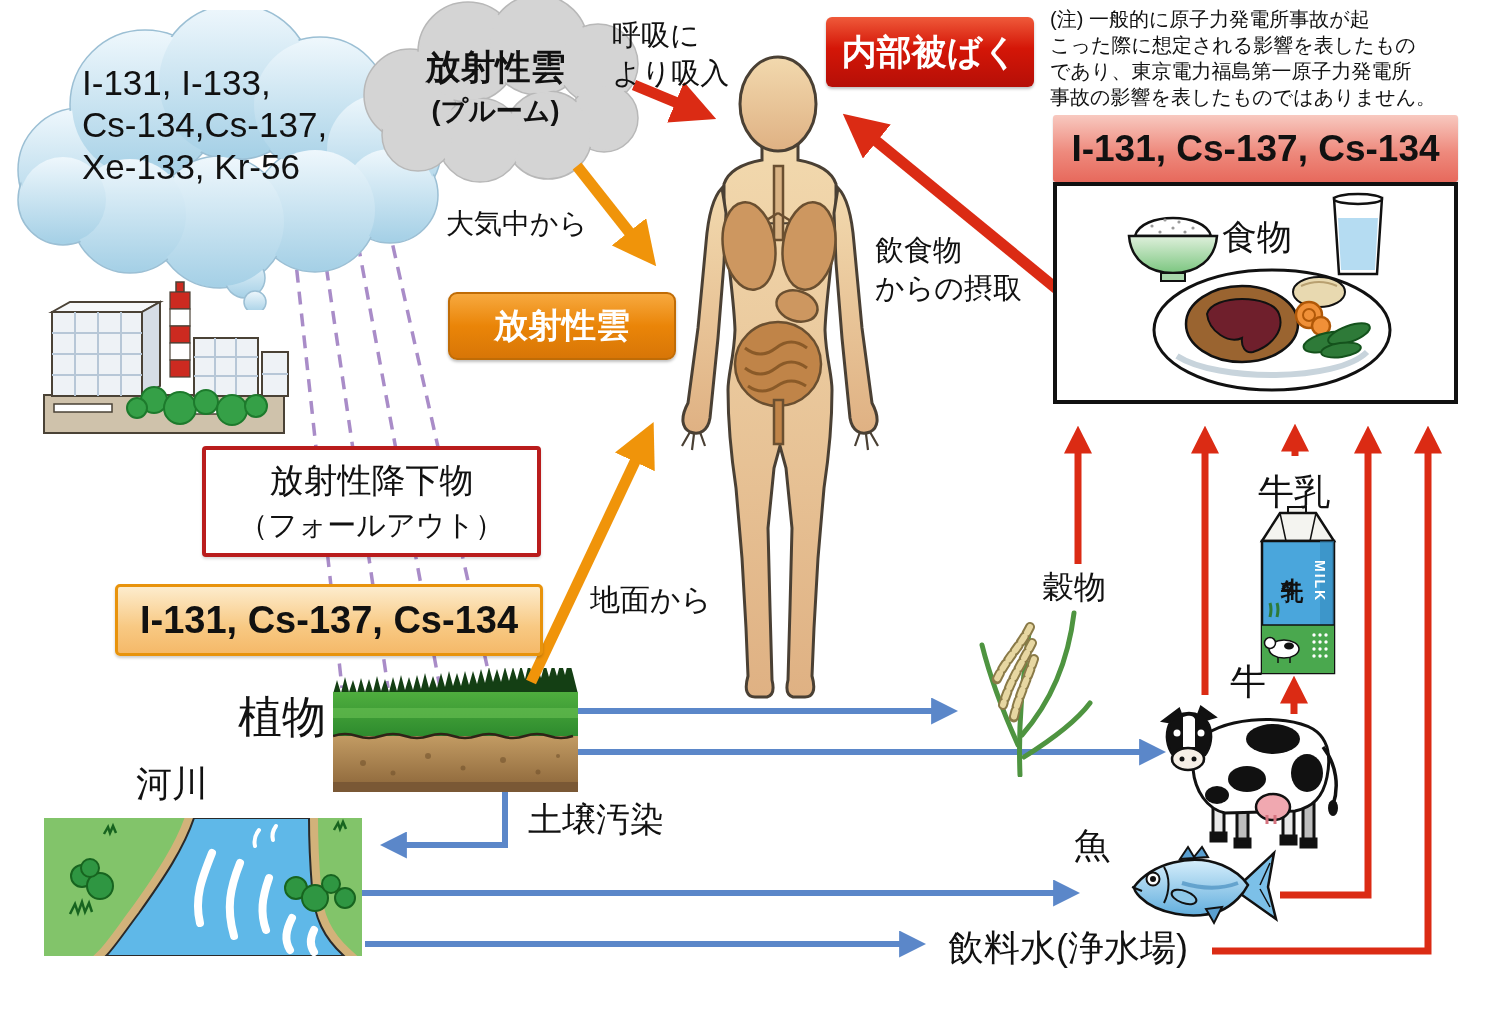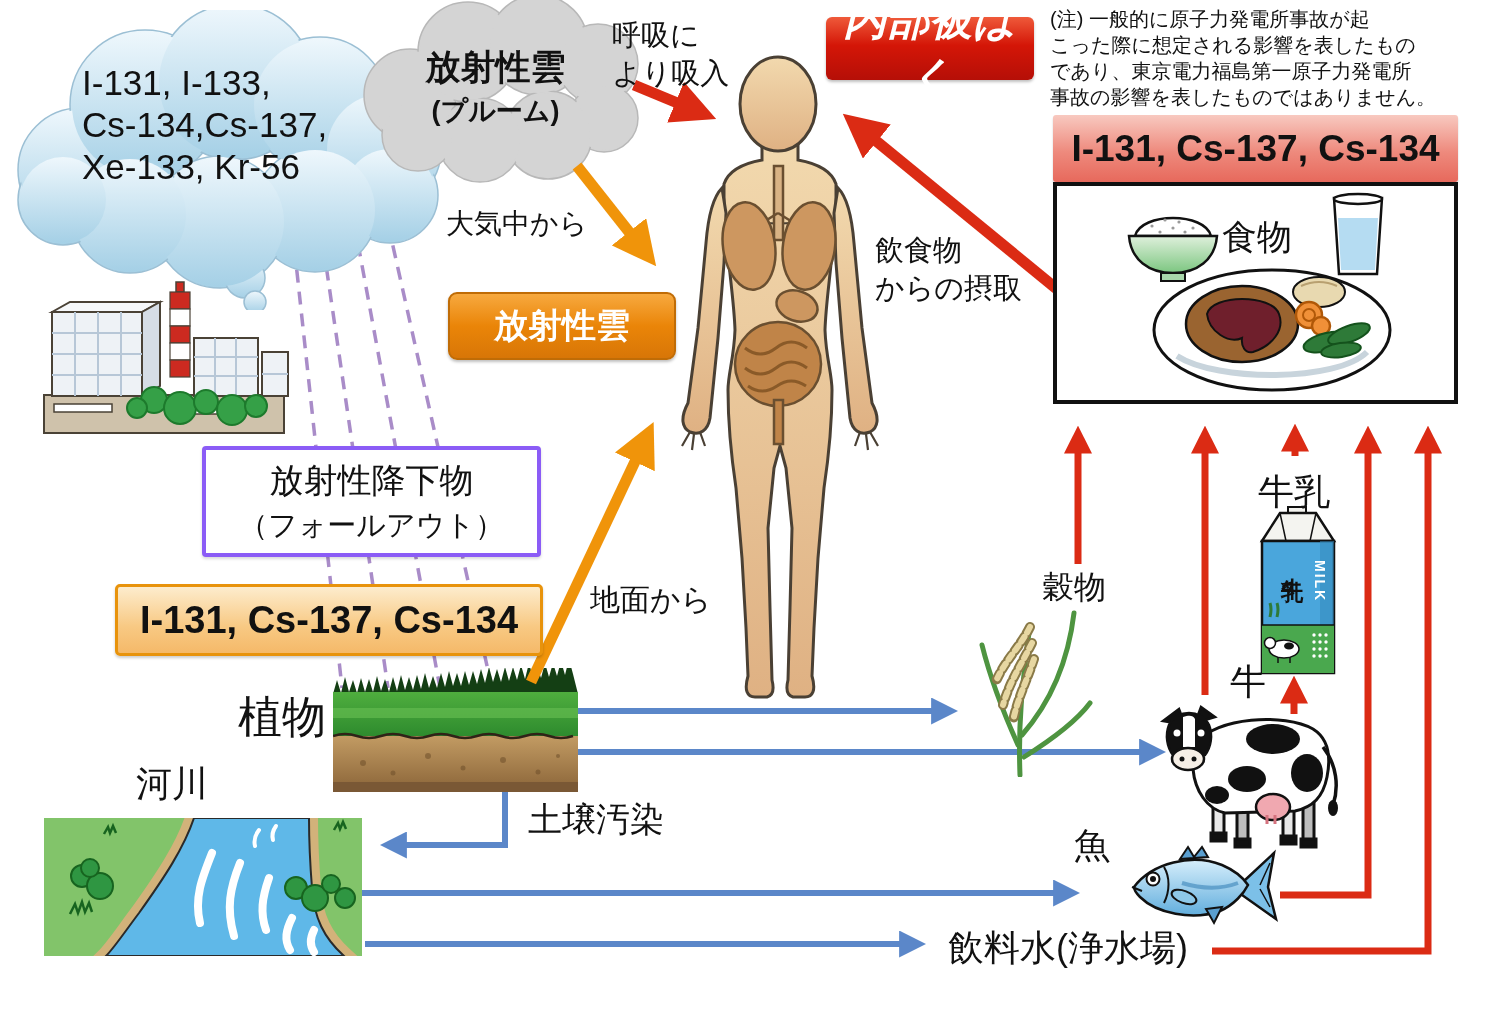--- a/index.html
+++ b/index.html
@@ -2,31 +2,31 @@
 <html><head>
 <meta charset="utf-8">
 <style>
   html,body{margin:0;padding:0;background:#fff;}
   .canvas{position:relative;width:1500px;height:1029px;background:#fff;overflow:hidden;
           font-family:"Liberation Sans","DejaVu Sans",sans-serif;color:#111;}
   .abs{position:absolute;}
   svg{display:block;}
   .lbl{position:absolute;color:#111;font-weight:400;white-space:pre-line;line-height:1.32;}
   .box{position:absolute;display:flex;align-items:center;justify-content:center;text-align:center;}
-  .internal-box{left:826px;top:17px;width:208px;height:63px;border-radius:6px;
+  .internal-box{left:826px;top:17px;width:208px;height:70px;border-radius:6px;
      background:linear-gradient(180deg,#ef5a3a,#d41607 45%,#b50f07);
-     color:#fff;font-weight:bold;font-size:43px;box-shadow:0 2px 3px rgba(0,0,0,.25);font-style:italic;}
+     color:#fff;font-weight:bold;font-size:35px;box-shadow:0 2px 3px rgba(0,0,0,.25);}
   .pink-box{left:1053px;top:115px;width:405px;height:67px;border-radius:3px;
      background:linear-gradient(180deg,#f8c9c0,#ee8a7d 55%,#e7695c);
      color:#111;font-weight:bold;font-size:37px;box-shadow:0 2px 2px rgba(0,0,0,.2);}
   .external-box{left:448px;top:292px;width:224px;height:64px;border-radius:9px;
      background:linear-gradient(180deg,#f7a93f,#ea8508 50%,#d87607);border:2px solid #c06c06;
      color:#fff;font-weight:bold;font-size:34px;box-shadow:0 2px 3px rgba(0,0,0,.25);}
   .fallout-box{left:202px;top:446px;width:331px;height:103px;background:#fff;
-     border:4px solid #8b5cf6;border-radius:4px;flex-direction:column;
+     border:4px solid #b91c1c;border-radius:4px;flex-direction:column;
      box-shadow:0 2px 3px rgba(0,0,0,.15);}
   .fallout-box .l1{font-size:34px;font-weight:500;}
   .fallout-box .l2{font-size:29px;font-weight:500;margin-top:2px;}
   .nuclide-box{left:115px;top:584px;width:422px;height:66px;border-radius:5px;
      background:linear-gradient(180deg,#fdeccd,#f8c983 60%,#f5b969);border:3px solid #e8930c;
      color:#111;font-weight:bold;font-size:38px;box-shadow:0 2px 3px rgba(0,0,0,.2);}
   .food-box{left:1053px;top:182px;width:397px;height:214px;background:#fff;border:4px solid #111;}
   .note{left:1050px;top:6px;width:450px;font-size:20px;line-height:1.3;font-weight:500;}
   .cloud-nuclides{left:82px;top:62px;width:340px;font-size:35px;line-height:1.2;font-weight:500;}
   .plume-text{left:368px;top:44px;width:255px;text-align:center;}

